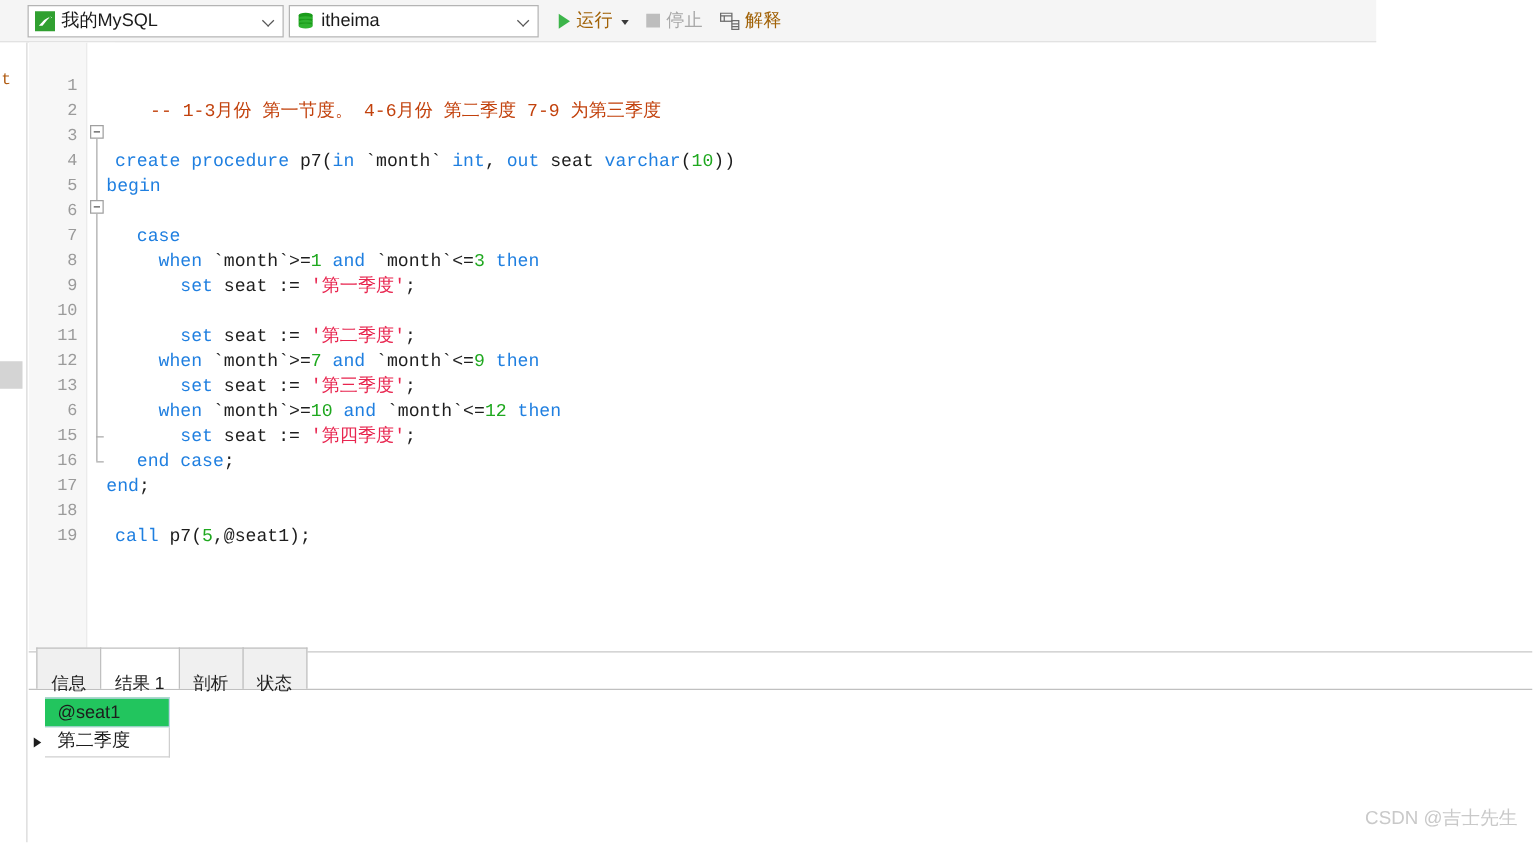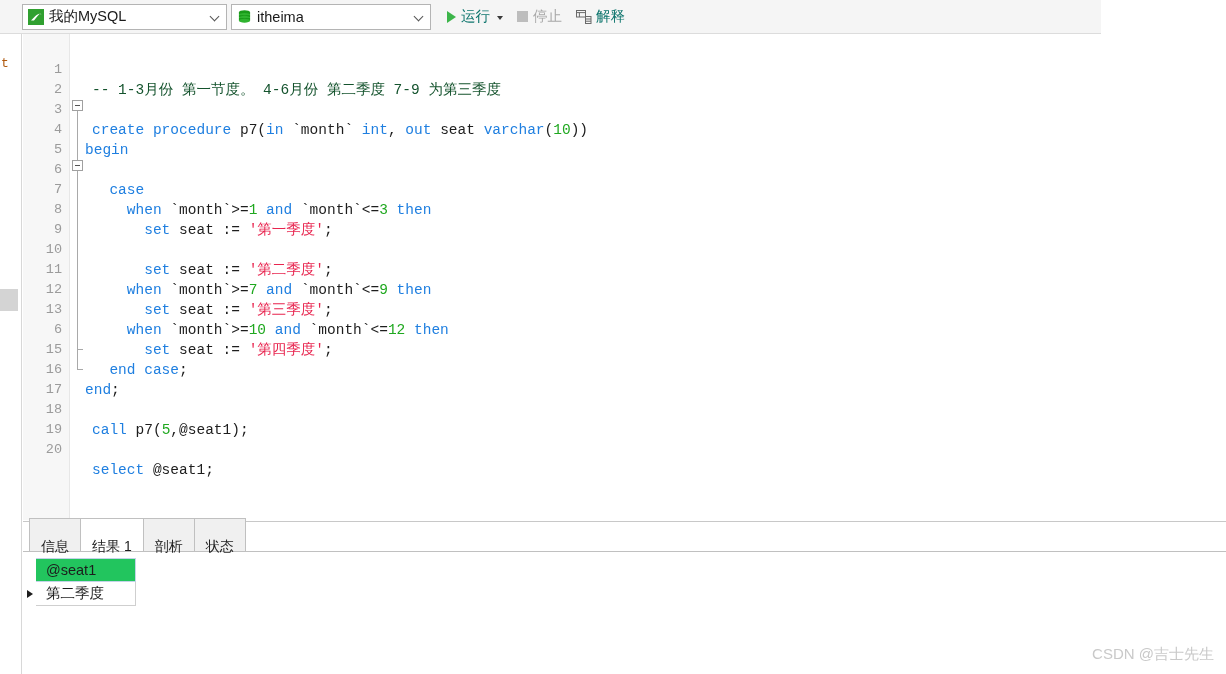--- a/index.html
+++ b/index.html
@@ -38,21 +38,21 @@
     transform: rotate(45deg);
   }
   .mysqlico {
     width: 16px; height: 16px; background: #30a030; position: relative; overflow: hidden;
     display: inline-block;
   }
   .dbico { width: 15px; height: 16px; position: relative; display: inline-block; }
 
   .tbtn {
     display: flex; align-items: center; height: 28px; padding: 0 4px;
-    font-size: 14.5px; color: #0f766e; white-space: nowrap;
+    font-size: 14.5px; color: #a16207; white-space: nowrap;
   }
   .tbtn.run { margin-left: 12px; }
   .tbtn.dis { color: #a8a8a8; }
   .play {
     width: 0; height: 0; border-left: 9px solid #3cb54a;
     border-top: 6px solid transparent; border-bottom: 6px solid transparent;
     margin-right: 5px;
   }
   .dropcaret {
     width: 0; height: 0; border-top: 4px solid #3a3a3a;
@@ -99,21 +99,21 @@
     position: absolute; width: 39px; text-align: right;
     font-family: "Liberation Mono", "DejaVu Sans Mono", monospace;
     font-size: 13.5px; color: #9b9b9b; height: 20px; line-height: 20px;
   }
   .code { position: absolute; left: 22px; white-space: pre; }
 
   .k  { color: #1f7fe0; }          
   .pl { color: #1d1d1d; }          
   .nm { color: #1fa81f; }          
   .st { color: #e8254f; }          
-  .cm { color: #14532d; }          
+  .cm { color: #c2410c; margin-left: 28px; }          
 
   
   .foldbox {
     position: absolute; width: 11px; height: 11px; border: 1px solid #a0a0a0;
     background: #ffffff;
   }
   .foldbox::before {
     content: ""; position: absolute; left: 2px; top: 4px; width: 5px; height: 1px;
     background: #555;
   }
@@ -343,24 +343,20 @@
       <div class="row" style="position:absolute; top:346px; left:0; width:100%;">
         <span class="ln" style="left:-47px;">18</span>
         <span class="code"><span class="k">call</span> <span class="pl">p7(</span><span class="nm">5</span><span class="pl">,@seat1);</span></span>
       </div>
 
       <div class="row" style="position:absolute; top:366px; left:0; width:100%;">
         <span class="ln" style="left:-47px;">19</span>
         <span class="code"></span>
       </div>
 
-      <div class="row" style="position:absolute; top:386px; left:0; width:100%;">
-        <span class="ln" style="left:-47px;">20</span>
-        <span class="code"><span class="k">select</span> <span class="pl">@seat1;</span></span>
-      </div>
 
     </div>
   </div>
 
   <div class="results">
 
     <div class="tabstrip">
       <div class="tab" style="margin-left:6px;">信息</div>
       <div class="tab active">结果 1</div>
       <div class="tab">剖析</div>

